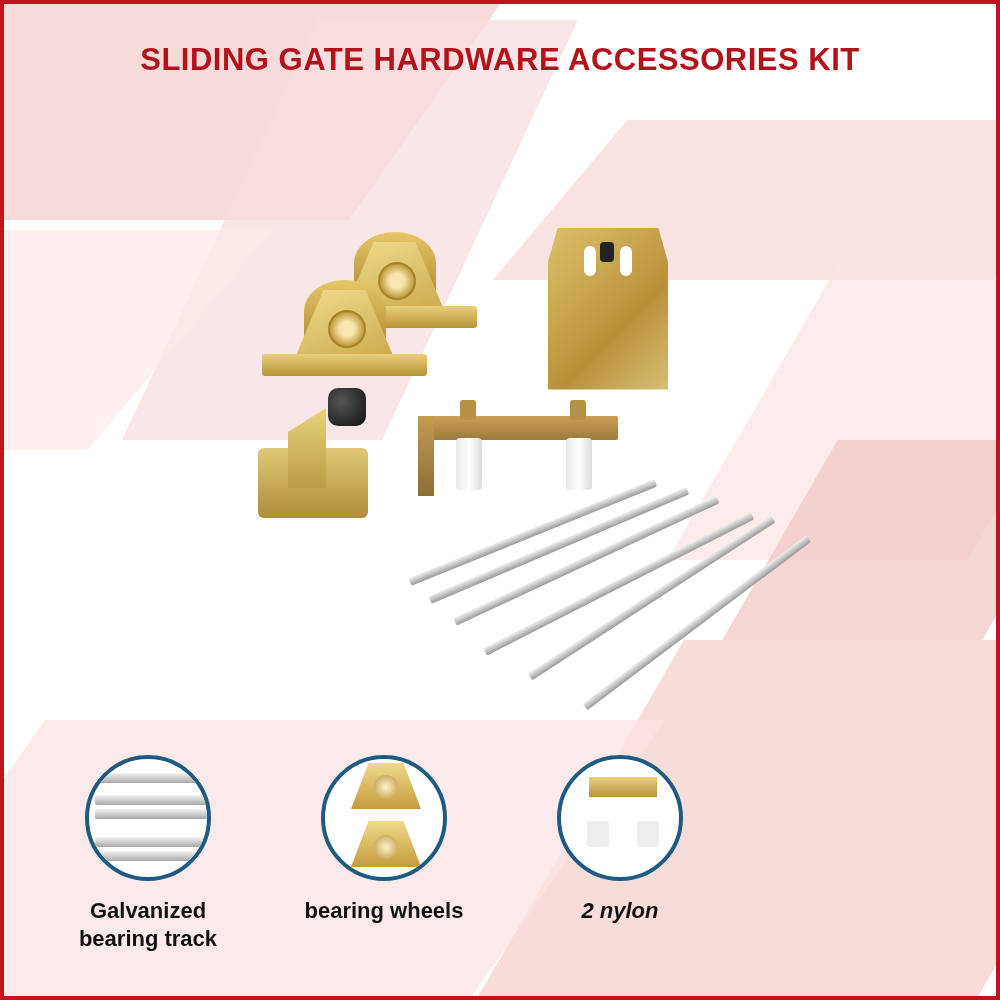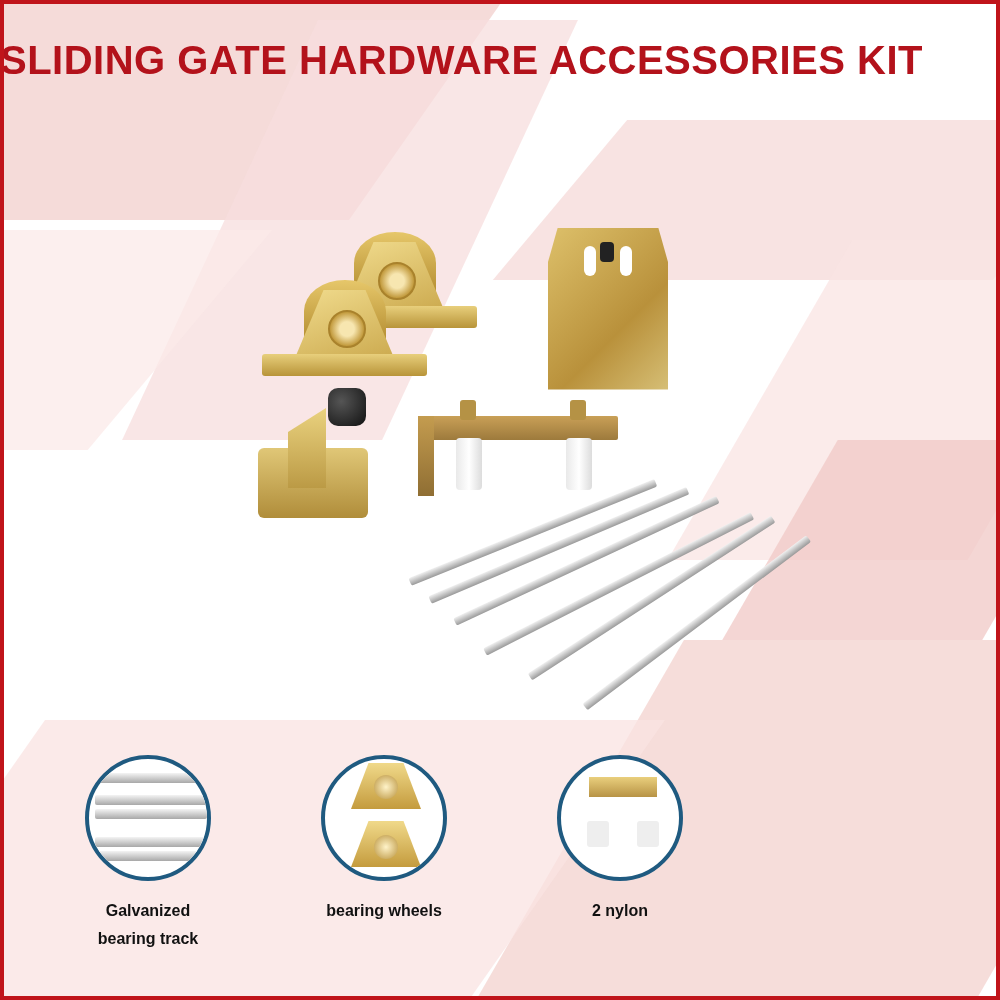--- a/index.html
+++ b/index.html
@@ -9,21 +9,21 @@
   .shape { position:absolute; background:#f4d4d2; opacity:0.75; }
   .s1 { left:-80px; top:-40px; width:520px; height:260px; transform:skewX(-35deg); background:#f2cfcc; }
   .s2 { left:220px; top:20px; width:260px; height:420px; transform:skewX(-25deg); background:#f7dedd; }
   .s3 { left:560px; top:120px; width:500px; height:160px; transform:skewX(-40deg); background:#f6dad8; }
   .s4 { left:760px; top:240px; width:300px; height:320px; transform:skewX(-30deg); background:#f9e4e3; }
   .s5 { left:-120px; top:230px; width:300px; height:220px; transform:skewX(-40deg); background:#fbe9e8; }
   .s6 { left:580px; top:640px; width:500px; height:360px; transform:skewX(-30deg); background:#f3d1ce; }
   .s7 { left:-60px; top:720px; width:620px; height:300px; transform:skewX(-35deg); background:#f9e3e2; }
   .s8 { left:780px; top:440px; width:260px; height:200px; transform:skewX(-30deg); background:#f0c8c5; }
 
-  .title { position:absolute; top:38px; left:0; width:1000px; text-align:left; color:#b3121b; font-weight:bold; font-size:40px; line-height:44px; letter-spacing:0.5px; z-index:2; }
+  .title { position:absolute; top:38px; left:0; width:1000px; text-align:center; color:#b3121b; font-weight:bold; font-size:31px; line-height:44px; letter-spacing:0.5px; z-index:2; }
 
   .product { position:absolute; z-index:2; }
   .wheel { position:absolute; }
   .wheel .base { position:absolute; left:0; top:70px; width:165px; height:22px; background:linear-gradient(#e8cf7c,#b89439); border-radius:3px; }
   .wheel .body { position:absolute; left:30px; top:10px; width:105px; height:75px; background:linear-gradient(160deg,#f1dc8e,#c9a64a); clip-path:polygon(30% 0,70% 0,100% 100%,0 100%); }
   .wheel .rim { position:absolute; left:42px; top:0; width:82px; height:62px; border-radius:50% 50% 0 0; background:linear-gradient(#e6c76a,#b48d31); }
   .wheel .hub { position:absolute; left:66px; top:30px; width:34px; height:34px; border-radius:50%; background:radial-gradient(#f7e6b0 30%,#c29a3d 70%); border:2px solid #a9822c; }
 
   .guide { position:absolute; left:548px; top:228px; width:120px; height:170px; background:linear-gradient(135deg,#ddc06a,#b9913b 60%,#d8c27a); border-radius:4px; clip-path:polygon(0 20%,8% 0,92% 0,100% 20%,100% 95%,0 95%); }
   .guide .slot { position:absolute; top:18px; width:12px; height:30px; border-radius:6px; background:#fff; }
@@ -39,21 +39,21 @@
   .roller .ear { position:absolute; left:0; top:18px; width:16px; height:80px; background:linear-gradient(#c49c4f,#8f6e33); }
   .roller .nyl { position:absolute; top:40px; width:26px; height:52px; background:linear-gradient(90deg,#e9e9e9,#ffffff,#dcdcdc); border-radius:4px; }
   .roller .nut { position:absolute; top:2px; width:16px; height:20px; background:#b59245; border-radius:3px; }
 
   .tracks { position:absolute; left:400px; top:478px; width:360px; height:230px; }
   .track { position:absolute; height:8px; background:linear-gradient(#f0f0f0,#9a9a9a); border-radius:2px; transform-origin:left center; }
 
   .features { position:absolute; top:755px; left:0; width:1000px; height:230px; z-index:2; }
   .feature { position:absolute; top:0; width:200px; text-align:center; }
   .circle { width:126px; height:126px; border-radius:50%; border:4px solid #1f5a80; margin:0 auto; background:#ffffff; overflow:hidden; position:relative; box-sizing:border-box; }
-  .flabel { margin-top:16px; font-weight:bold; font-size:16px; line-height:28px; color:#111; }
+  .flabel { margin-top:16px; font-weight:bold; font-size:22px; line-height:28px; color:#111; }
 
   .c-track .rail { position:absolute; left:6px; width:112px; height:10px; background:linear-gradient(#f4f4f4,#a8a8a8); border-radius:2px; }
   .c-wheel .w { position:absolute; left:26px; width:70px; height:46px; background:linear-gradient(#f0d98a,#c49b3d); clip-path:polygon(25% 0,75% 0,100% 100%,0 100%); }
   .c-wheel .h { position:absolute; left:49px; width:24px; height:24px; border-radius:50%; background:radial-gradient(#fff3c9,#b8913a); }
   .c-roll .br { position:absolute; left:28px; top:18px; width:68px; height:20px; background:linear-gradient(#e9cf7d,#b79345); }
   .c-roll .ny { position:absolute; top:62px; width:22px; height:26px; background:#eee; border-radius:3px; }
   .c-gate { background:linear-gradient(#6da04a 0%,#8cb664 55%,#d9d2c2 80%,#f1f1f1 100%); }
   .c-gate .barv { position:absolute; top:0; width:5px; height:84px; background:#111; }
   .c-gate .rail { position:absolute; left:0; top:80px; width:126px; height:10px; background:#111; }
 </style>
@@ -138,21 +138,21 @@
       <div class="w" style="top:4px;"></div>
         <div class="h" style="top:16px;"></div>
       <div class="w" style="top:62px;"></div>
         <div class="h" style="top:76px;"></div>
     </div>
     <div class="flabel">
       <div>bearing wheels</div>
     </div>
   </div>
 
-  <div class="feature" style="left:520px;">
+  <div class="feature" style="left:520px;font-style:italic;">
     <div class="circle c-roll">
       <div class="br"></div>
       <div class="ny" style="left:26px;"></div>
         <div class="ny" style="left:76px;"></div>
     </div>
     <div class="flabel">
       <div>2 nylon</div>
     </div>
   </div>
 

